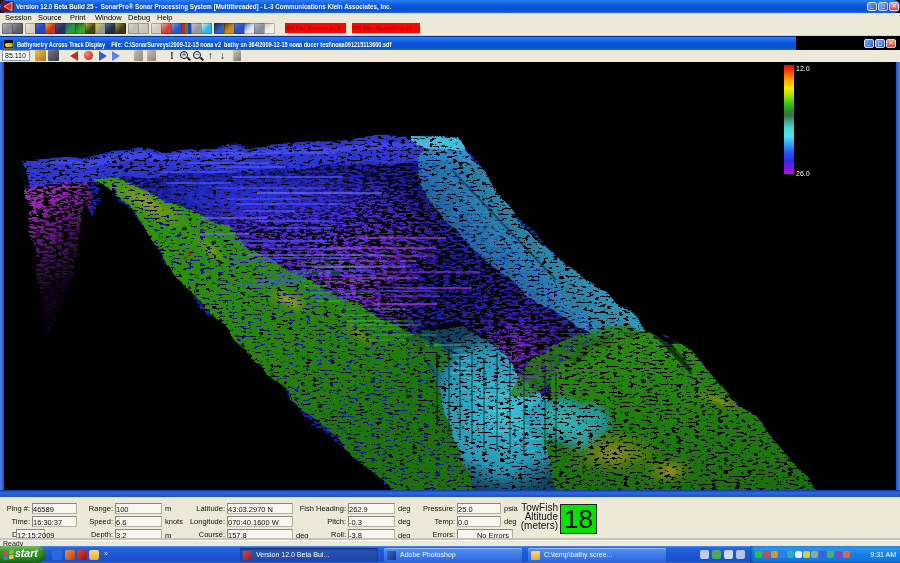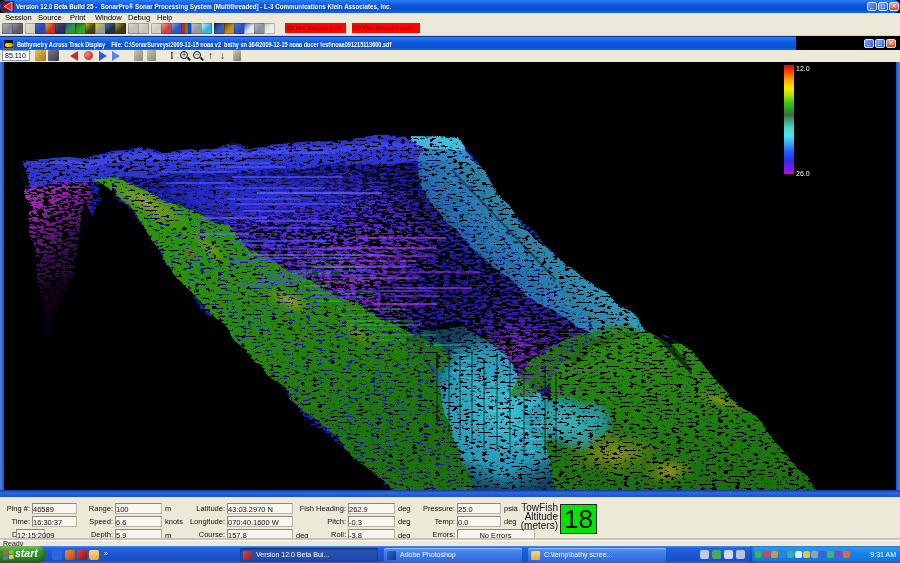--- a/index.html
+++ b/index.html
@@ -425,21 +425,21 @@
       <div class="sbox" style="left:32px;top:19px;width:45px">16:30:37</div>
       <div class="slabel" style="left:-40px;top:33px;width:70px">Date:</div>
       <div class="sbox" style="left:16px;top:32px;width:29px">12:15:2009</div>
       <div class="slabel" style="left:43px;top:7px;width:70px">Range:</div>
       <div class="sbox" style="left:115px;top:6px;width:47px">100</div>
       <div class="sunit" style="left:165px;top:7px">m</div>
       <div class="slabel" style="left:43px;top:20px;width:70px">Speed:</div>
       <div class="sbox" style="left:115px;top:19px;width:47px">6.6</div>
       <div class="sunit" style="left:165px;top:20px">knots</div>
       <div class="slabel" style="left:43px;top:33px;width:70px">Depth:</div>
-      <div class="sbox" style="left:115px;top:32px;width:47px">5.9</div>
+      <div class="sbox" style="left:115px;top:32px;width:47px">3.2</div>
       <div class="sunit" style="left:165px;top:34px">m</div>
       <div class="slabel" style="left:155px;top:7px;width:70px">Latitude:</div>
       <div class="sbox" style="left:227px;top:6px;width:66px">43:03.2970 N</div>
       <div class="slabel" style="left:155px;top:20px;width:70px">Longitude:</div>
       <div class="sbox" style="left:227px;top:19px;width:66px">070:40.1600 W</div>
       <div class="slabel" style="left:155px;top:33px;width:70px">Course:</div>
       <div class="sbox" style="left:227px;top:32px;width:66px">157.8</div>
       <div class="sunit" style="left:296px;top:34px">deg</div>
       <div class="slabel" style="left:276px;top:7px;width:70px">Fish Heading:</div>
       <div class="sbox" style="left:348px;top:6px;width:47px">262.9</div>
@@ -450,21 +450,21 @@
       <div class="slabel" style="left:276px;top:33px;width:70px">Roll:</div>
       <div class="sbox" style="left:348px;top:32px;width:47px">-3.8</div>
       <div class="sunit" style="left:398px;top:34px">deg</div>
       <div class="slabel" style="left:385px;top:7px;width:70px">Pressure:</div>
       <div class="sbox" style="left:457px;top:6px;width:44px">25.0</div>
       <div class="sunit" style="left:504px;top:7px">psia</div>
       <div class="slabel" style="left:385px;top:20px;width:70px">Temp:</div>
       <div class="sbox" style="left:457px;top:19px;width:44px">0.0</div>
       <div class="sunit" style="left:504px;top:20px">deg</div>
       <div class="slabel" style="left:385px;top:33px;width:70px">Errors:</div>
-      <div class="sbox" style="left:457px;top:32px;width:78px;text-align:center;padding-left:2px">No Errors</div>
+      <div class="sbox" style="left:457px;top:32px;width:56px;text-align:right;padding-left:2px">No Errors</div>
     </div>
     <div id="towfish">TowFish<br>Altitude<br>(meters)</div>
     <div id="green18">18</div>
   </div>
   <div id="ready" class="abs">
     <span style="position:absolute;left:3px;top:-1px">Ready</span>
   </div>
 
   <div id="taskbar" class="abs">
     <div id="startbtn">

